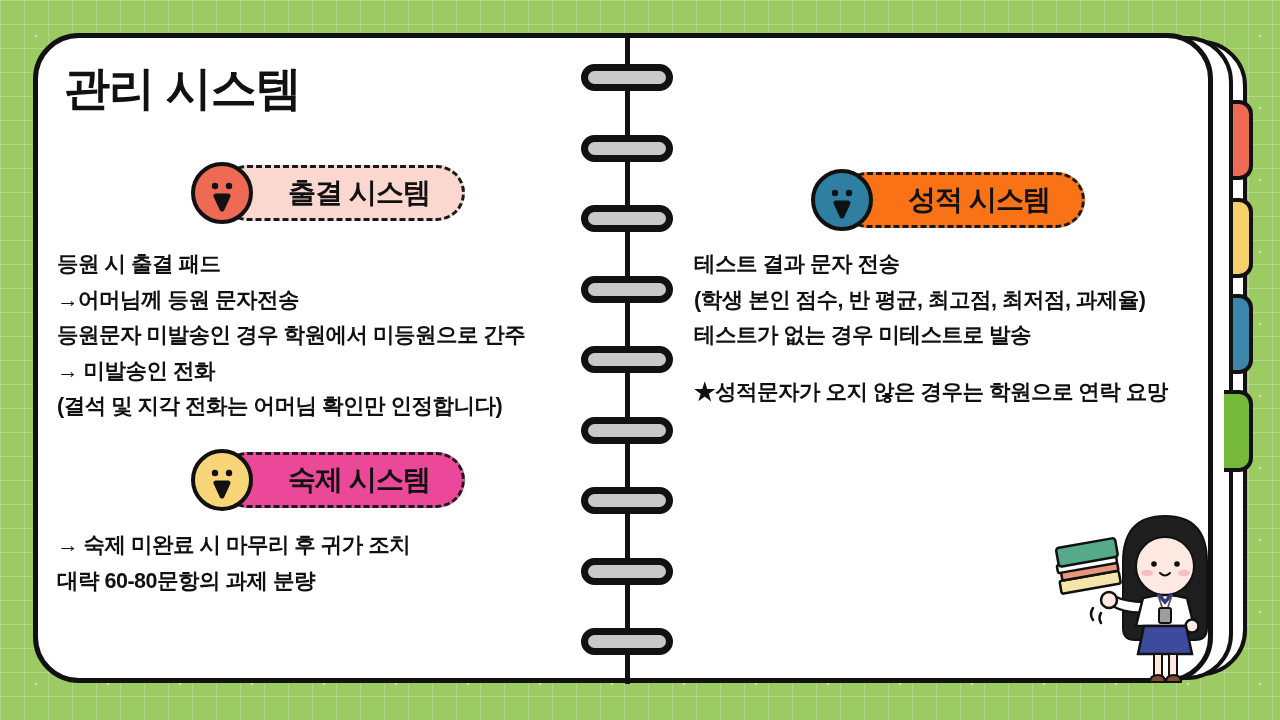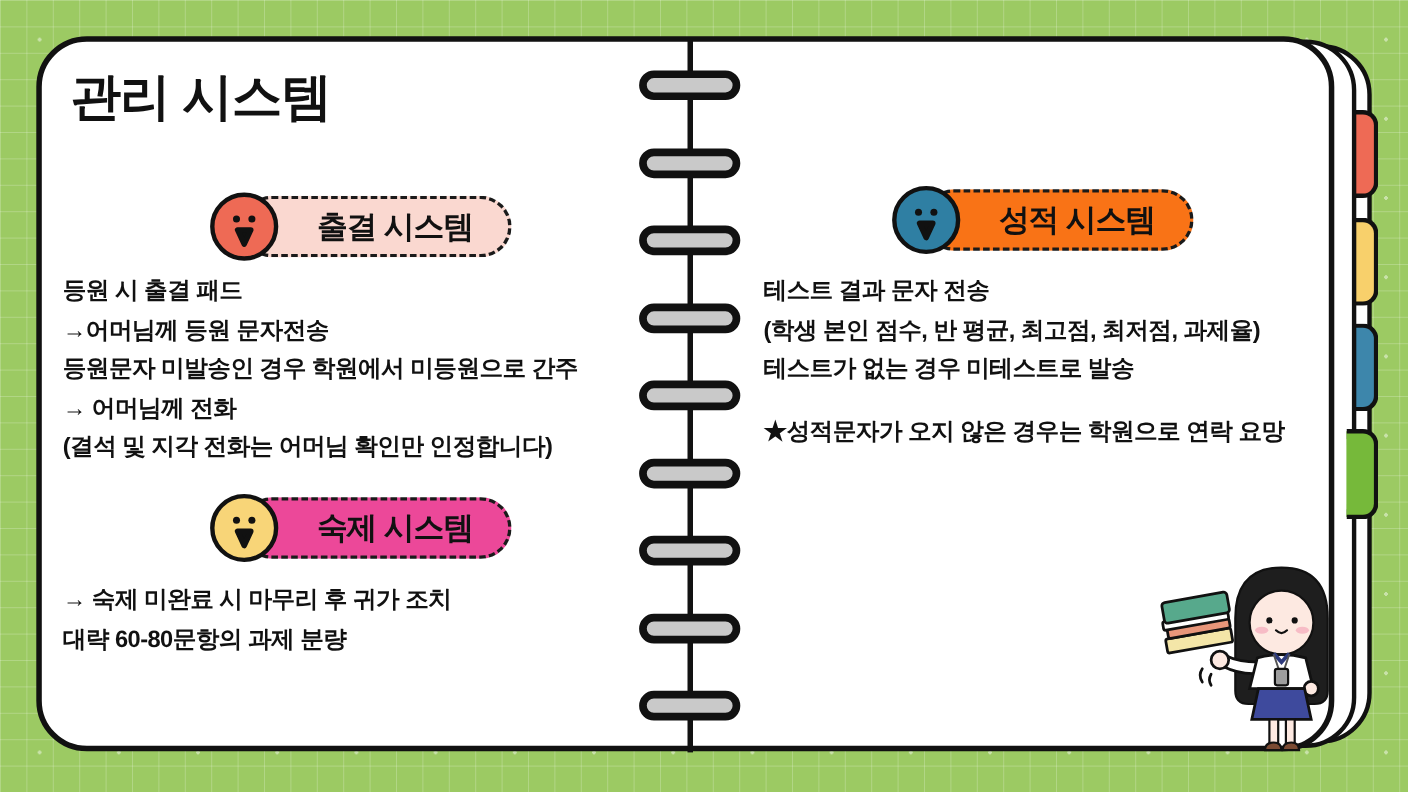--- a/index.html
+++ b/index.html
@@ -48,21 +48,21 @@
 
   
   #content { position: absolute; left: 0; top: 0; width: 1280px; height: 516px; z-index: 6; }
 
   .slide-title {
     position: absolute; left: 64px; top: 58px;
     font-size: 46px; font-weight: 900; letter-spacing: -1px;
   }
 
   .badge { position: absolute; width: 274px; height: 62px; }
-  #badge-attendance { left: 191px; top: 175px; }
+  #badge-attendance { left: 191px; top: 162px; }
   #badge-homework   { left: 191px; top: 449px; }
   #badge-grades     { left: 811px; top: 169px; }
   .badge-pill {
     position: absolute; left: 28px; top: 3px; width: 246px; height: 56px;
     border: 3px dashed #1a1a1a; border-radius: 28px;
     display: flex; align-items: center; justify-content: center;
     padding-left: 34px;
   }
   .badge-label { font-size: 28px; font-weight: 800; letter-spacing: -1px; }
   .badge-circle {
@@ -149,21 +149,21 @@
         <circle cx="38" cy="24" r="3.2" fill="#111"></circle>
         <path d="M25 34 L37 34 L31 47 Z" fill="#111" stroke="#111" stroke-width="5" stroke-linejoin="round"></path>
       </svg>
     </div>
   </div>
 
   <div class="text-block" id="attendance-text">
       <div>등원 시 출결 패드</div>
       <div>→어머님께 등원 문자전송</div>
       <div>등원문자 미발송인 경우 학원에서 미등원으로 간주</div>
-      <div>→ 어머님께 전화</div>
+      <div>→ 미발송인 전화</div>
       <div>(결석 및 지각 전화는 어머님 확인만 인정합니다)</div>
     </div>
 
   <div class="text-block" id="grades-text">
     <div>
         <div>테스트 결과 문자 전송</div>
         <div>(학생 본인 점수, 반 평균, 최고점, 최저점, 과제율)</div>
         <div>테스트가 없는 경우 미테스트로 발송</div>
       </div>
     <div class="note-line">★성적문자가 오지 않은 경우는 학원으로 연락 요망</div>

